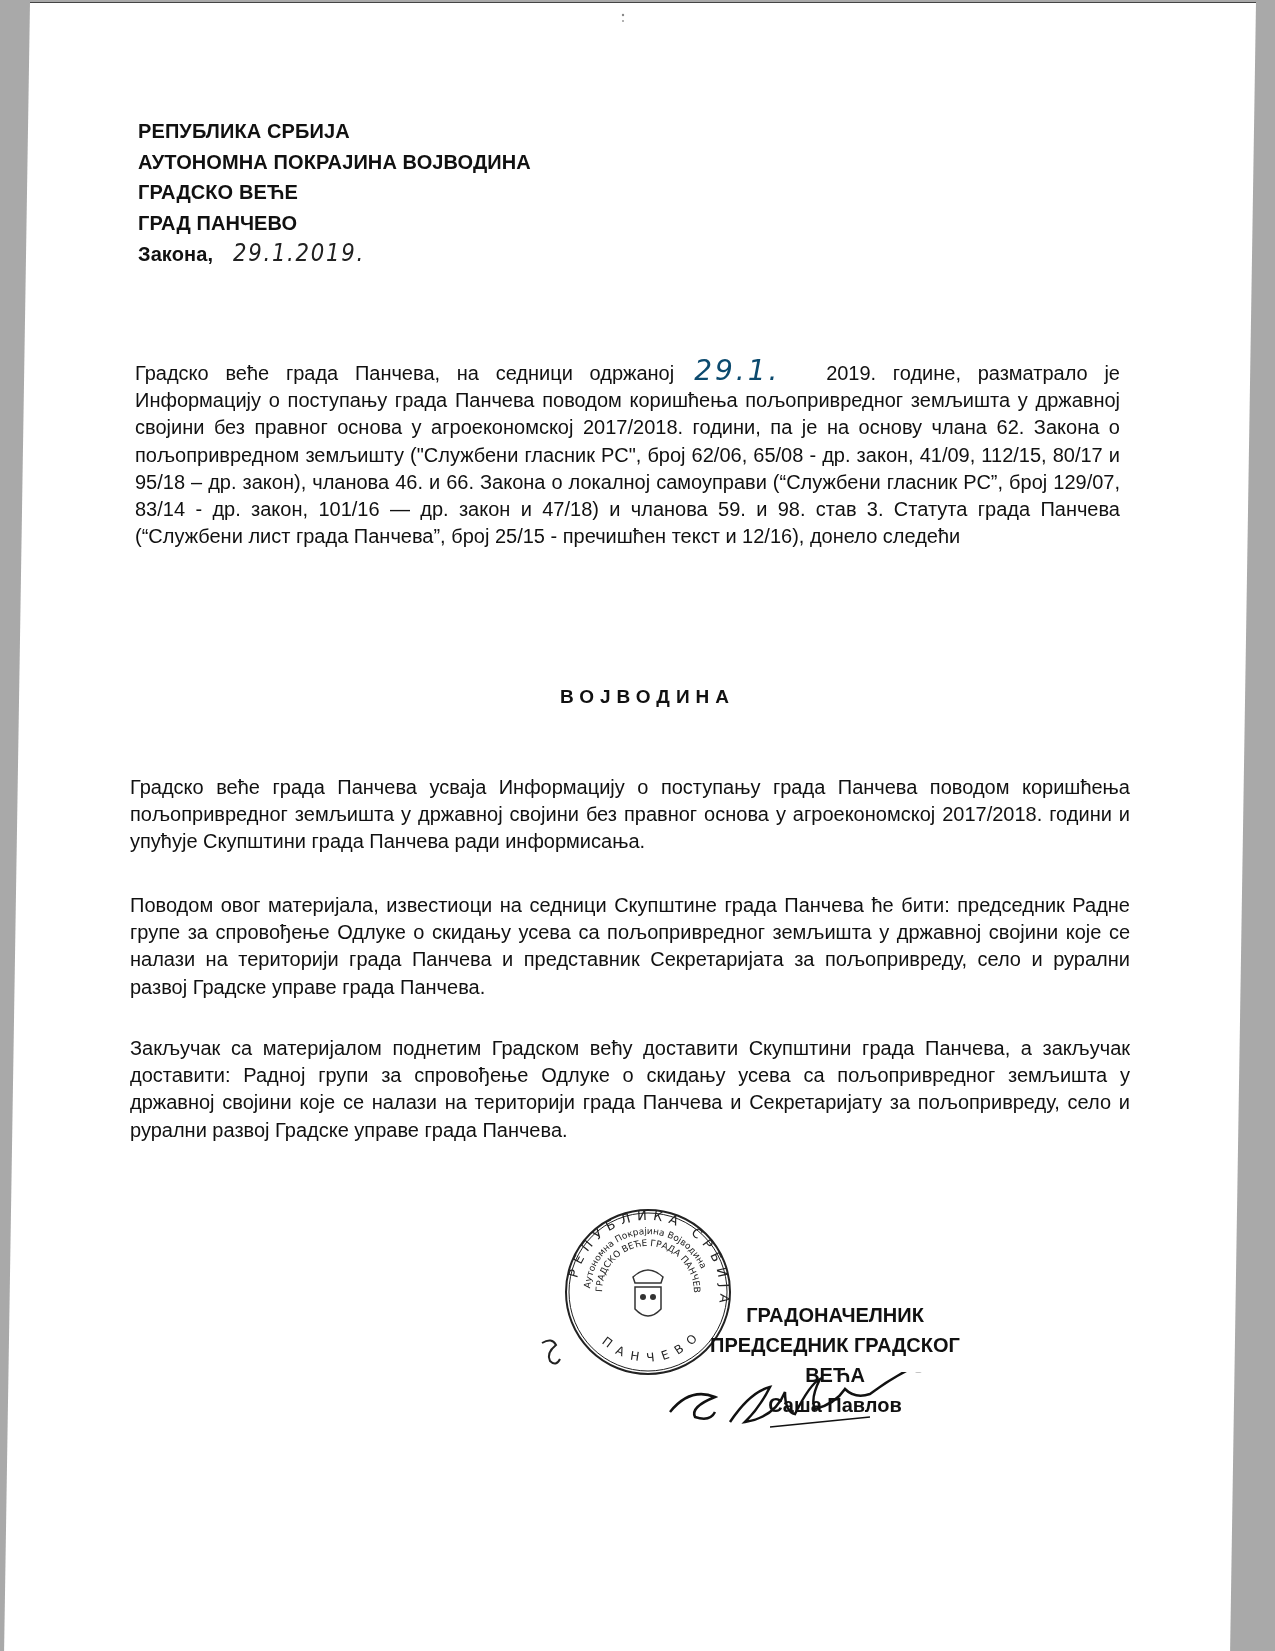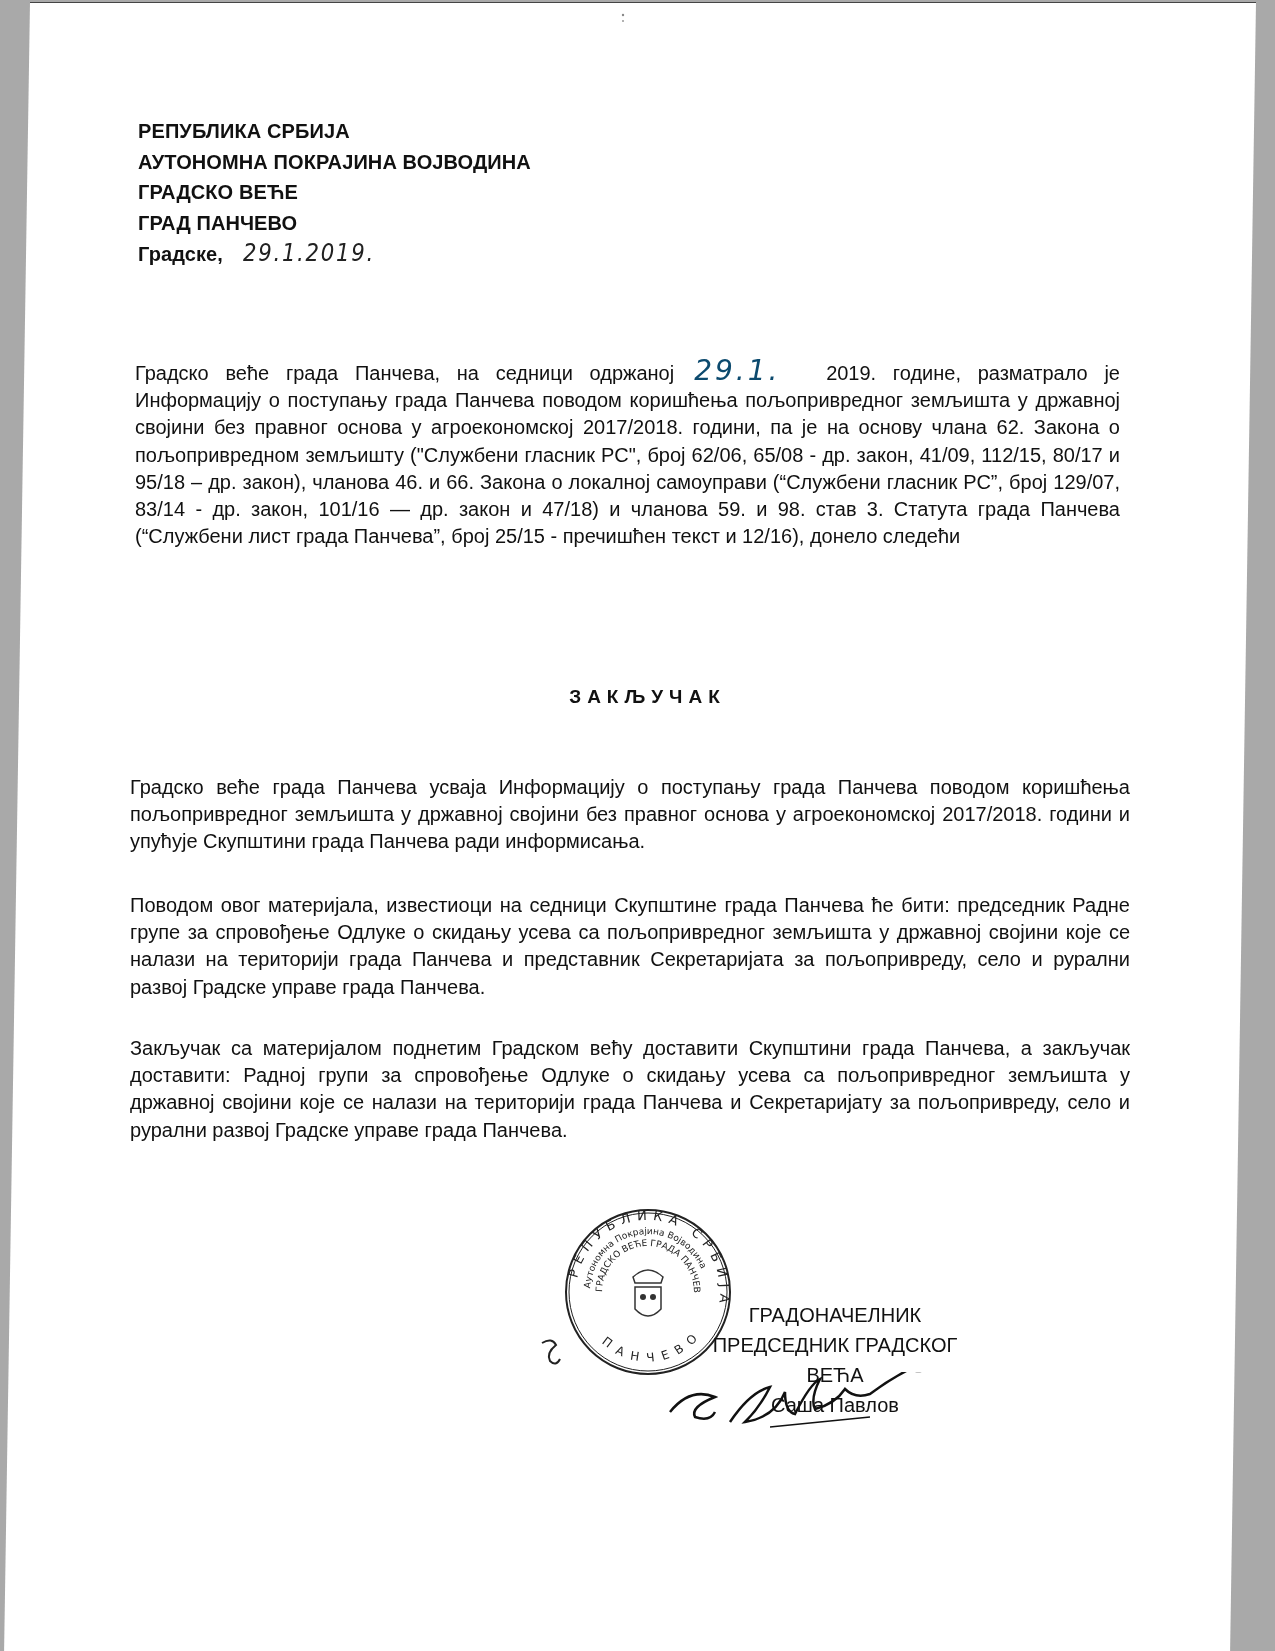--- a/index.html
+++ b/index.html
@@ -49,21 +49,21 @@
       text-align: center; font-weight: bold; font-size: 19px;
       letter-spacing: 6px;
       padding-left: 20px;
       box-sizing: border-box;
     }
     .p1 { left: 130px; top: 774px; width: 1000px; }
     .p2 { left: 130px; top: 892px; width: 1000px; }
     .p3 { left: 130px; top: 1035px; width: 1000px; }
     .sig {
       position: absolute; left: 700px; top: 1300px;
-      font-weight: normal; font-size: 20px; line-height: 30px;
+      font-weight: bold; font-size: 20px; line-height: 30px;
       text-align: center; width: 270px;
     }
     .seal {
       position: absolute; left: 563px; top: 1207px;
       width: 170px; height: 170px;
     }
     .signature {
       position: absolute; left: 660px; top: 1372px;
       width: 360px; height: 60px;
     }
@@ -83,30 +83,30 @@
     <circle cx="3" cy="3" r="1.2" fill="#888"></circle>
     <circle cx="3" cy="9" r="1" fill="#999"></circle>
   </svg>
 
   <div class="header">
     <div class="line">РЕПУБЛИКА СРБИЈА</div>
     <div class="line">АУТОНОМНА ПОКРАЈИНА ВОЈВОДИНА</div>
     <div class="line">ГРАДСКО ВЕЋЕ</div>
     <div class="line">ГРАД ПАНЧЕВО</div>
     <div class="line">
-      <span>Градске,</span>
+      <span>Закона,</span>
       <span class="hand" style="margin-left:14px">29.1.2019.</span>
     </div>
   </div>
 
   <div class="para p-intro">
     <span>Градско веће града Панчева, на седници одржаној</span><span class="hand-inline">29.1.</span><span>2019. године, разматрало је Информацију о поступању града Панчева поводом коришћења пољопривредног земљишта у државној својини без правног основа у агроекономској 2017/2018. години, па је на основу члана 62. Закона о пољопривредном земљишту ("Службени гласник РС", број 62/06, 65/08 - др. закон, 41/09, 112/15, 80/17 и 95/18 – др. закон), чланова 46. и 66. Закона о локалној самоуправи (“Службени гласник РС”, број 129/07, 83/14 - др. закон, 101/16 — др. закон и 47/18) и чланова 59. и 98. став 3. Статута града Панчева (“Службени лист града Панчева”, број 25/15 - пречишћен текст и 12/16), донело следећи</span>
   </div>
 
-  <div class="title">ЗАКЉУЧАК</div>
+  <div class="title">ВОЈВОДИНА</div>
 
   <div class="para p1">Градско веће града Панчева усваја Информацију о поступању града Панчева поводом коришћења пољопривредног земљишта у државној својини без правног основа у агроекономској 2017/2018. години и упућује Скупштини града Панчева ради информисања.</div>
   <div class="para p3">Закључак са материјалом поднетим Градском већу доставити Скупштини града Панчева, а закључак доставити: Радној групи за спровођење Одлуке о скидању усева са пољопривредног земљишта у државној својини које се налази на територији града Панчева и Секретаријату за пољопривреду, село и рурални развој Градске управе града Панчева.</div>
   <div class="para p2">Поводом овог материјала, известиоци на седници Скупштине града Панчева ће бити: председник Радне групе за спровођење Одлуке о скидању усева са пољопривредног земљишта у државној својини које се налази на територији града Панчева и представник Секретаријата за пољопривреду, село и рурални развој Градске управе града Панчева.</div>
 
   <svg class="seal" viewBox="0 0 170 170">
     <defs>
       <path id="sealOuter" d="M 85 85 m -72 0 a 72 72 0 1 1 144 0 a 72 72 0 1 1 -144 0"></path>
       <path id="sealMid" d="M 85 85 m -58 0 a 58 58 0 1 1 116 0"></path>
       <path id="sealInner" d="M 85 85 m -46 0 a 46 46 0 1 1 92 0"></path>

